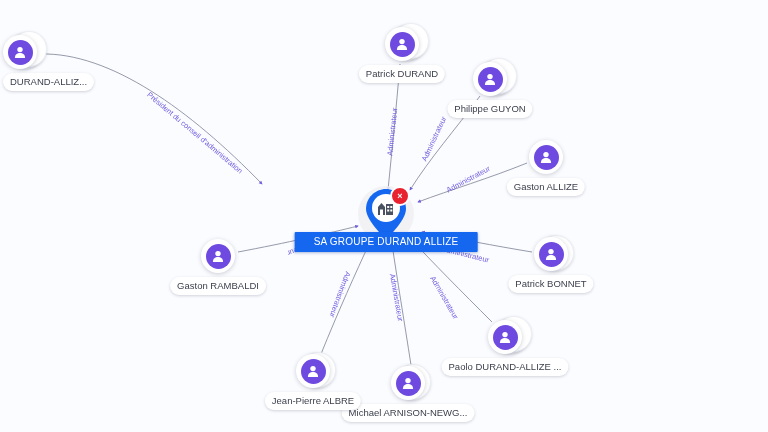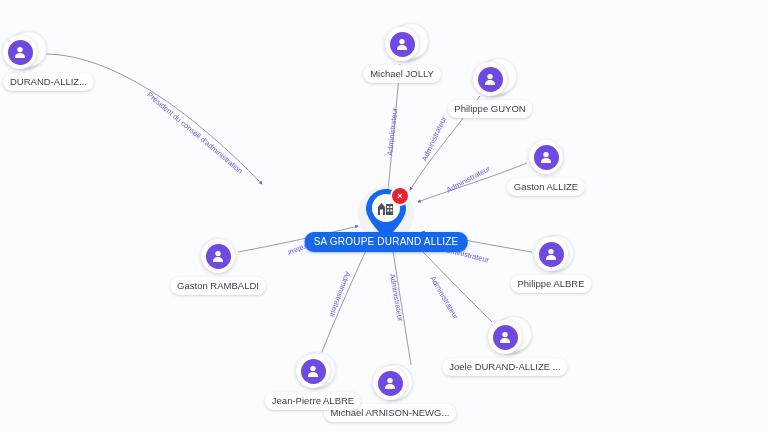--- a/index.html
+++ b/index.html
@@ -52,21 +52,21 @@
   .pin-badge{
     position:absolute;right:-3px;top:-2px;width:16px;height:16px;border-radius:50%;
     background:#e8222e;border:2px solid #ffffff;
     display:flex;align-items:center;justify-content:center;
     color:#fff;font-size:9px;font-weight:bold;line-height:1;
   }
   .company-label{
     position:absolute;left:50%;top:44px;transform:translateX(-50%);
     background:#1667f0;color:#ffffff;
     font-size:10px;line-height:1;letter-spacing:.2px;
-    padding:5px 9px;border-radius:9px;white-space:nowrap;
+    padding:5px 19px;border-radius:1px;white-space:nowrap;
     box-shadow:0 1px 3px rgba(20,60,150,.35);
   }
 
   
   .edge-label{
     position:absolute;
     color:#6f5de0;font-size:7.5px;line-height:1;white-space:nowrap;
     transform-origin:0 50%;
     pointer-events:none;
   }
@@ -127,21 +127,21 @@
         <div class="stack-card" style="left: 4px; top: -2px; z-index: 1;"></div>
         <div class="avatar" style="z-index: 10;">
           <div class="avatar-inner">
             <svg width="14" height="14" viewBox="0 0 14 14" xmlns="http://www.w3.org/2000/svg">
               <circle cx="7" cy="4.6" r="2.7" fill="#ffffff"></circle>
               <path d="M1.9 13 C1.9 9.6 4.2 8.1 7 8.1 C9.8 8.1 12.1 9.6 12.1 13 Z" fill="#ffffff"></path>
             </svg>
           </div>
         </div>
       </div>
-      <div class="node-label">Michael JOLLY</div>
+      <div class="node-label">Patrick DURAND</div>
     </div>
     <div class="node" style="left: 490px; top: 79px;">
       <div class="node-stack">
         <div class="stack-card" style="left: 8px; top: -4px; z-index: 2;"></div>
         <div class="stack-card" style="left: 4px; top: -2px; z-index: 1;"></div>
         <div class="avatar" style="z-index: 10;">
           <div class="avatar-inner">
             <svg width="14" height="14" viewBox="0 0 14 14" xmlns="http://www.w3.org/2000/svg">
               <circle cx="7" cy="4.6" r="2.7" fill="#ffffff"></circle>
               <path d="M1.9 13 C1.9 9.6 4.2 8.1 7 8.1 C9.8 8.1 12.1 9.6 12.1 13 Z" fill="#ffffff"></path>
@@ -169,38 +169,38 @@
         <div class="stack-card" style="left: 4px; top: -2px; z-index: 1;"></div>
         <div class="avatar" style="z-index: 10;">
           <div class="avatar-inner">
             <svg width="14" height="14" viewBox="0 0 14 14" xmlns="http://www.w3.org/2000/svg">
               <circle cx="7" cy="4.6" r="2.7" fill="#ffffff"></circle>
               <path d="M1.9 13 C1.9 9.6 4.2 8.1 7 8.1 C9.8 8.1 12.1 9.6 12.1 13 Z" fill="#ffffff"></path>
             </svg>
           </div>
         </div>
       </div>
-      <div class="node-label">Philippe ALBRE</div>
+      <div class="node-label">Patrick BONNET</div>
     </div>
     <div class="node" style="left: 505px; top: 337px;">
       <div class="node-stack">
         <div class="stack-card" style="left: 8px; top: -4px; z-index: 2;"></div>
         <div class="stack-card" style="left: 4px; top: -2px; z-index: 1;"></div>
         <div class="avatar" style="z-index: 10;">
           <div class="avatar-inner">
             <svg width="14" height="14" viewBox="0 0 14 14" xmlns="http://www.w3.org/2000/svg">
               <circle cx="7" cy="4.6" r="2.7" fill="#ffffff"></circle>
               <path d="M1.9 13 C1.9 9.6 4.2 8.1 7 8.1 C9.8 8.1 12.1 9.6 12.1 13 Z" fill="#ffffff"></path>
             </svg>
           </div>
         </div>
       </div>
-      <div class="node-label">Joele DURAND-ALLIZE ...</div>
-    </div>
-    <div class="node" style="left: 390px; top: 383px;">
+      <div class="node-label">Paolo DURAND-ALLIZE ...</div>
+    </div>
+    <div class="node" style="left: 408px; top: 383px;">
       <div class="node-stack">
         <div class="stack-card" style="left: 4px; top: -2px; z-index: 1;"></div>
         <div class="avatar" style="z-index: 10;">
           <div class="avatar-inner">
             <svg width="14" height="14" viewBox="0 0 14 14" xmlns="http://www.w3.org/2000/svg">
               <circle cx="7" cy="4.6" r="2.7" fill="#ffffff"></circle>
               <path d="M1.9 13 C1.9 9.6 4.2 8.1 7 8.1 C9.8 8.1 12.1 9.6 12.1 13 Z" fill="#ffffff"></path>
             </svg>
           </div>
         </div>

